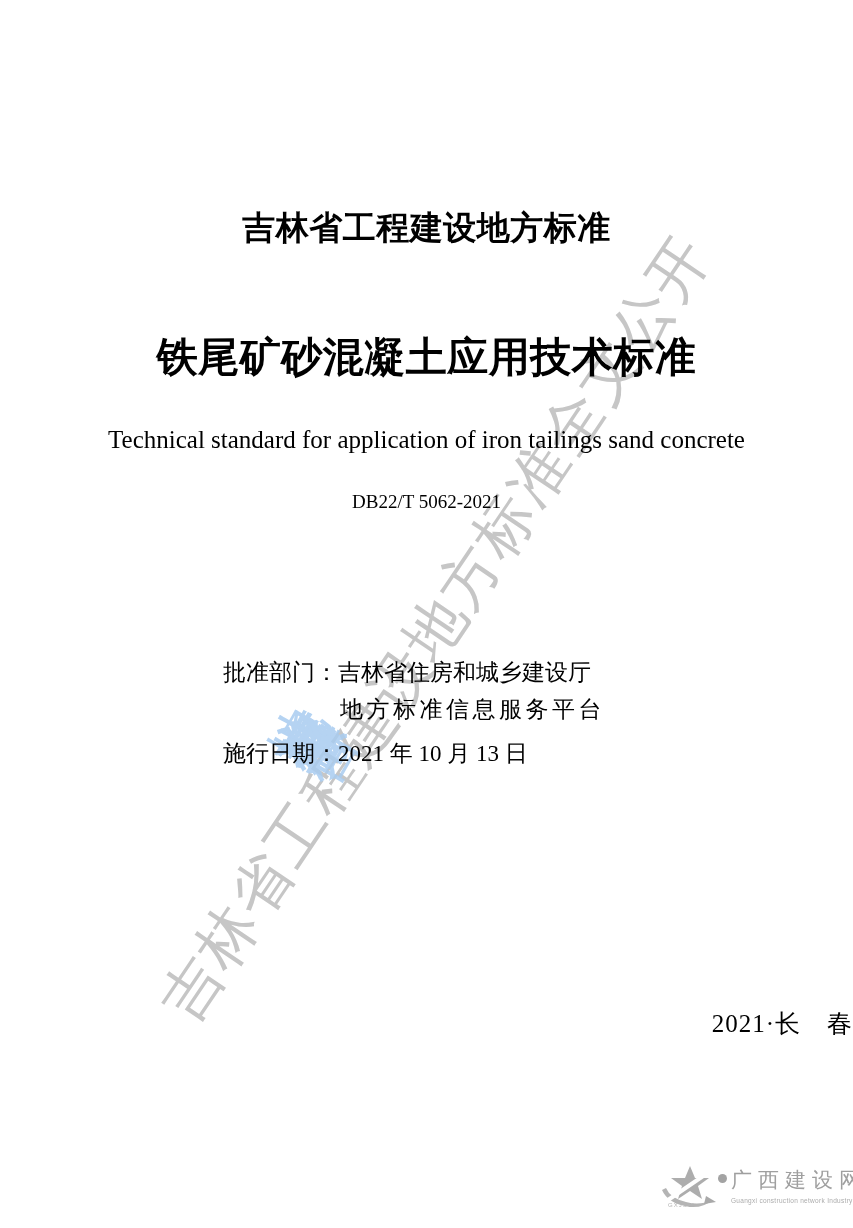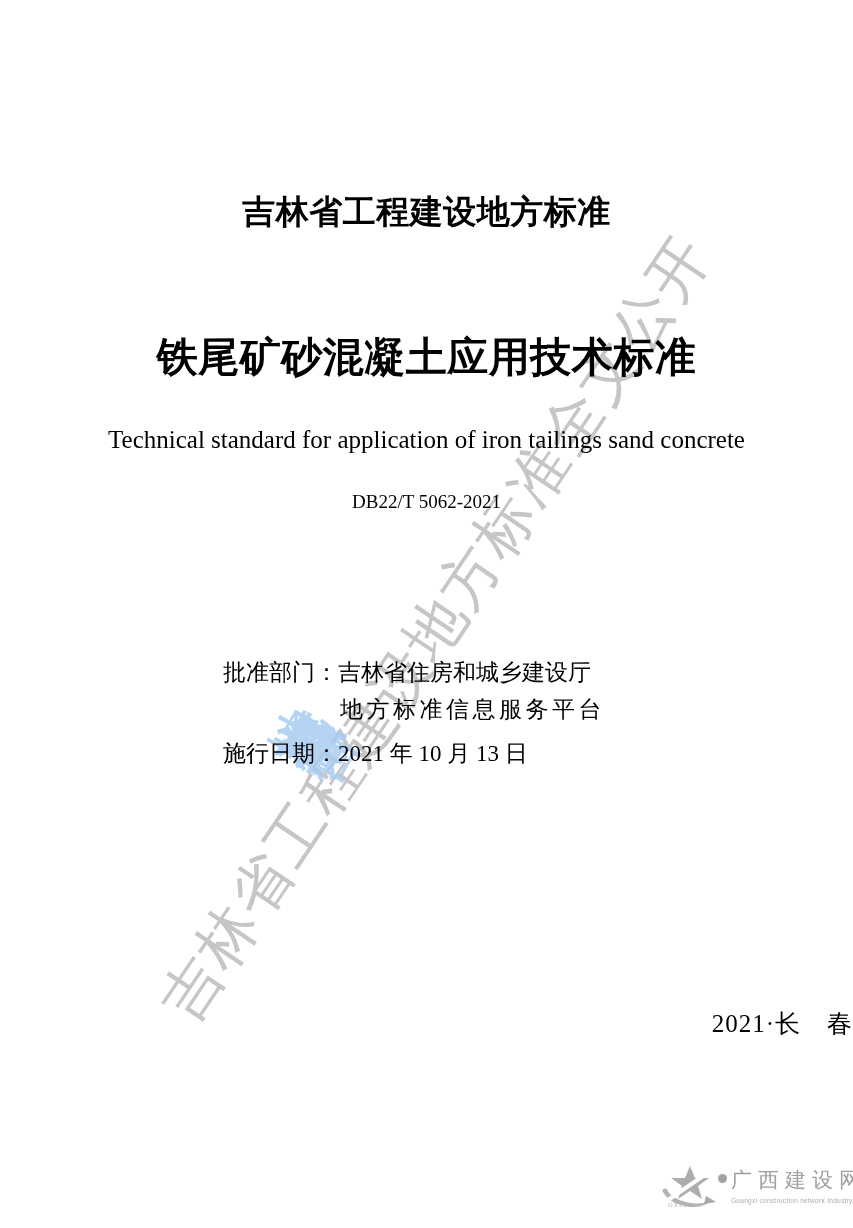--- a/index.html
+++ b/index.html
@@ -55,21 +55,21 @@
   
   .content { position: relative; z-index: 2; }
   .centered {
     position: absolute;
     left: 0;
     width: 100%;
     text-align: center;
     white-space: pre;
   }
   .doc-type {
-    top: 190px;
+    top: 206px;
     font-family: "Liberation Sans", sans-serif;
     font-size: 33px;
     font-weight: 700;
     letter-spacing: 0.5px;
   }
   .main-title {
     top: 330px;
     font-family: "Liberation Sans", sans-serif;
     font-size: 41px;
     font-weight: 700;

